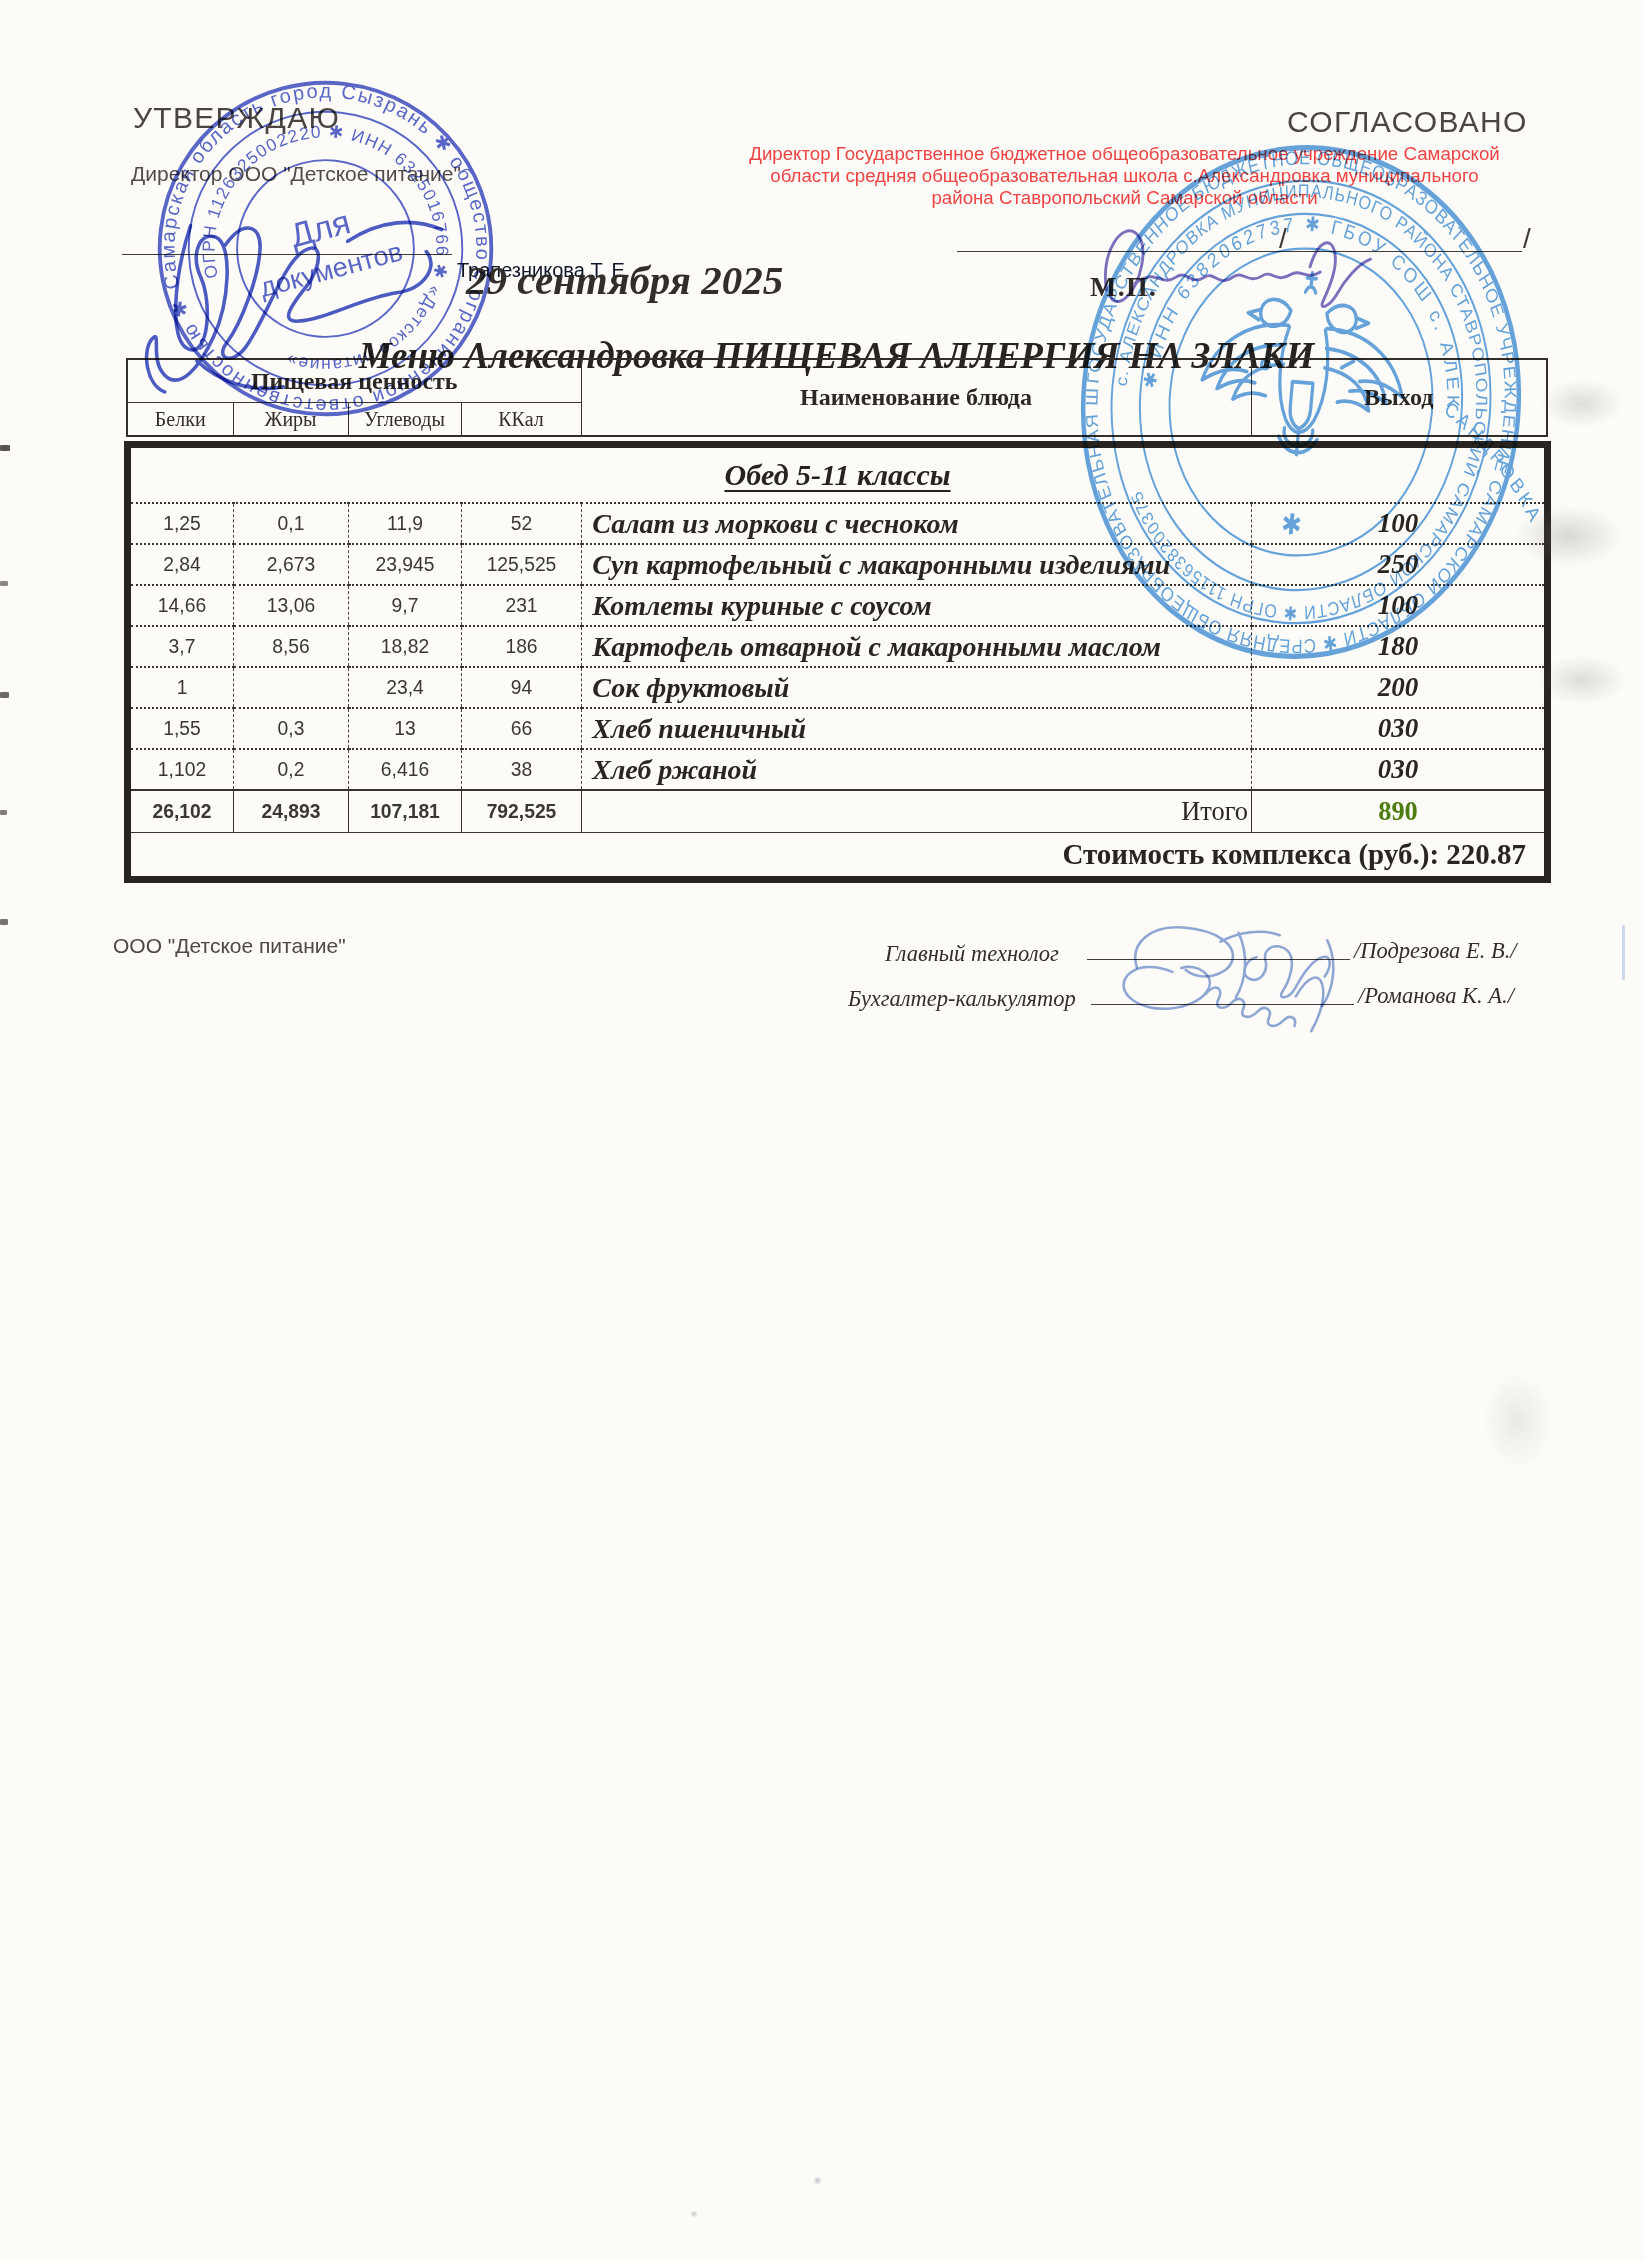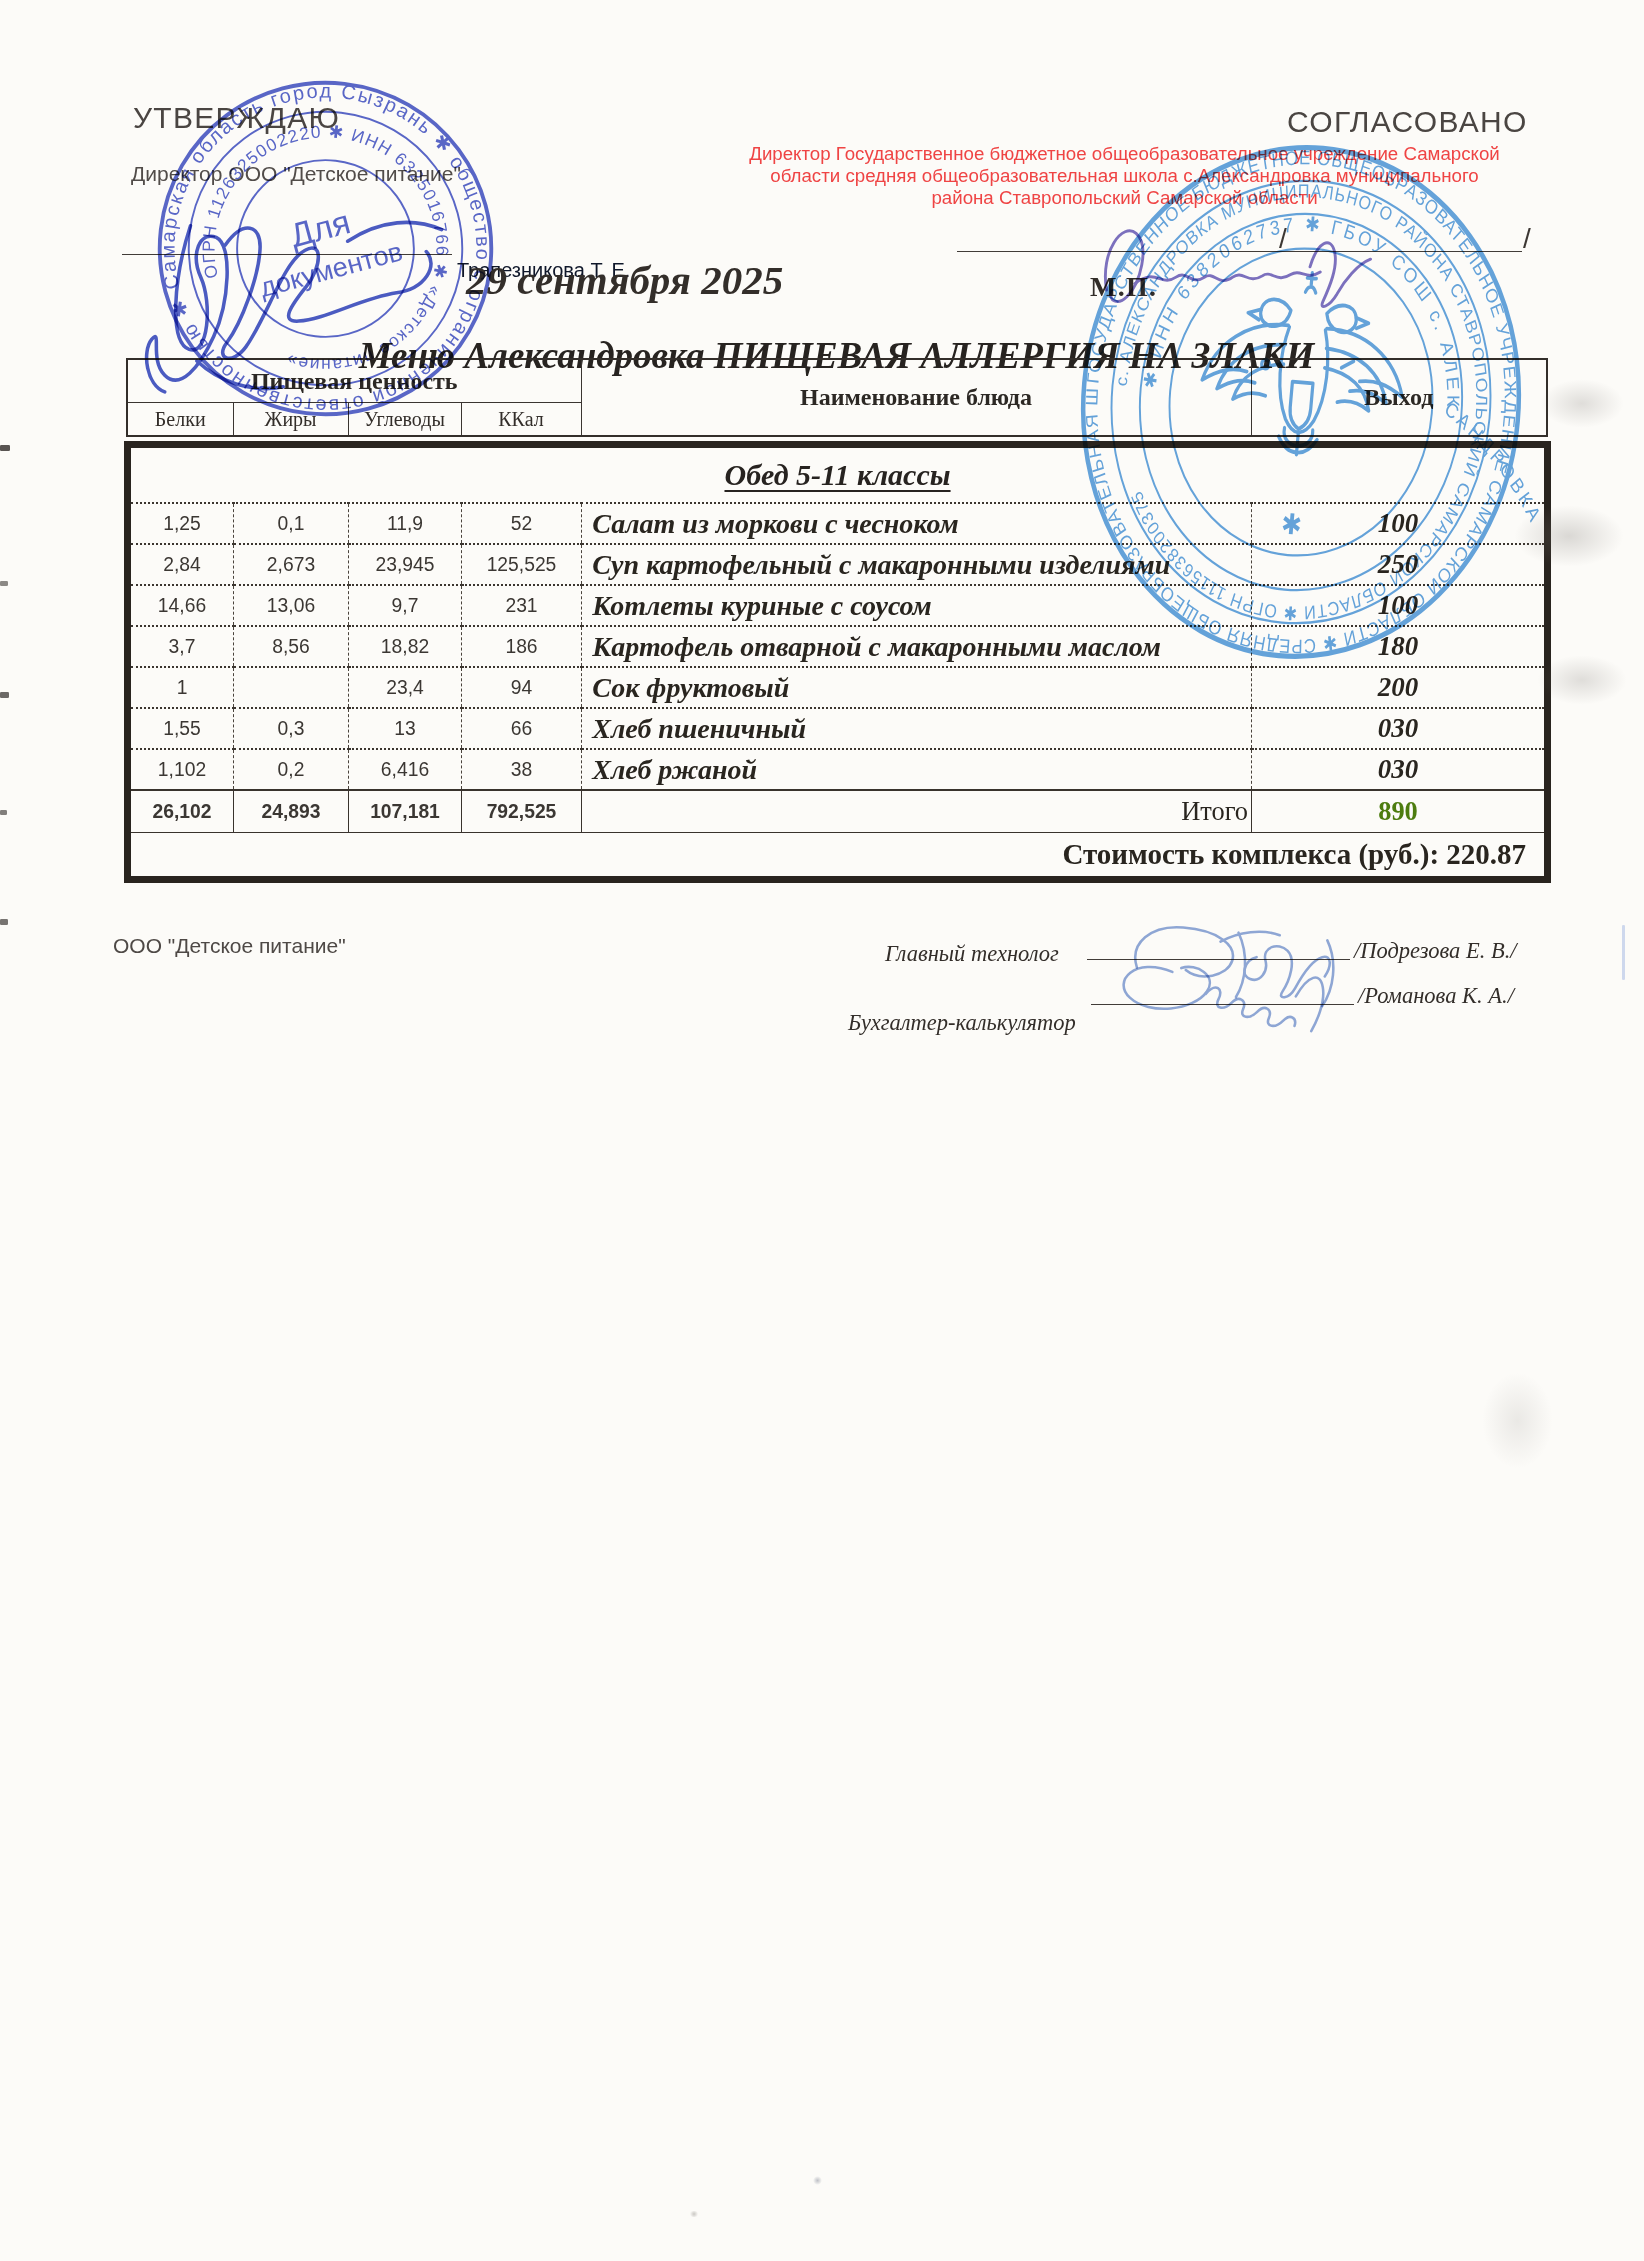--- a/index.html
+++ b/index.html
@@ -206,21 +206,21 @@
   </tr>
 </tbody>
   </table>
 
 <div class="abs footer-company" style="left:113px;top:934px;">ООО "Детское питание"</div>
 
 <div class="abs foot-label" style="left:885px;top:941px;">Главный технолог</div>
 <div class="abs foot-line" style="left:1087px;top:959px;width:263px;"></div>
 <div class="abs foot-name" style="left:1354px;top:938px;">/Подрезова Е. В./</div>
 
-<div class="abs foot-label" style="left:848px;top:1010px;text-align:center;">Бухгалтер-калькулятор</div>
+<div class="abs foot-label" style="left:848px;top:986px;text-align:center;">Бухгалтер-калькулятор</div>
 <div class="abs foot-line" style="left:1091px;top:1004px;width:263px;"></div>
 <div class="abs foot-name" style="left:1358px;top:983px;">/Романова К. А./</div>
 
 <svg class="stamp" style="left:132px;top:55px;opacity:.88;" width="387" height="387" viewBox="0 0 600 600">
   <defs>
     <path id="coR1" d="M 66 300 a 234 234 0 1 1 468 0 a 234 234 0 1 1 -468 0"></path>
     <path id="coR2" d="M 128 300 a 172 172 0 1 1 344 0 a 172 172 0 1 1 -344 0"></path>
   </defs>
   <g transform="rotate(-15 300 300)">
     <g fill="none" stroke="#4353c5">

